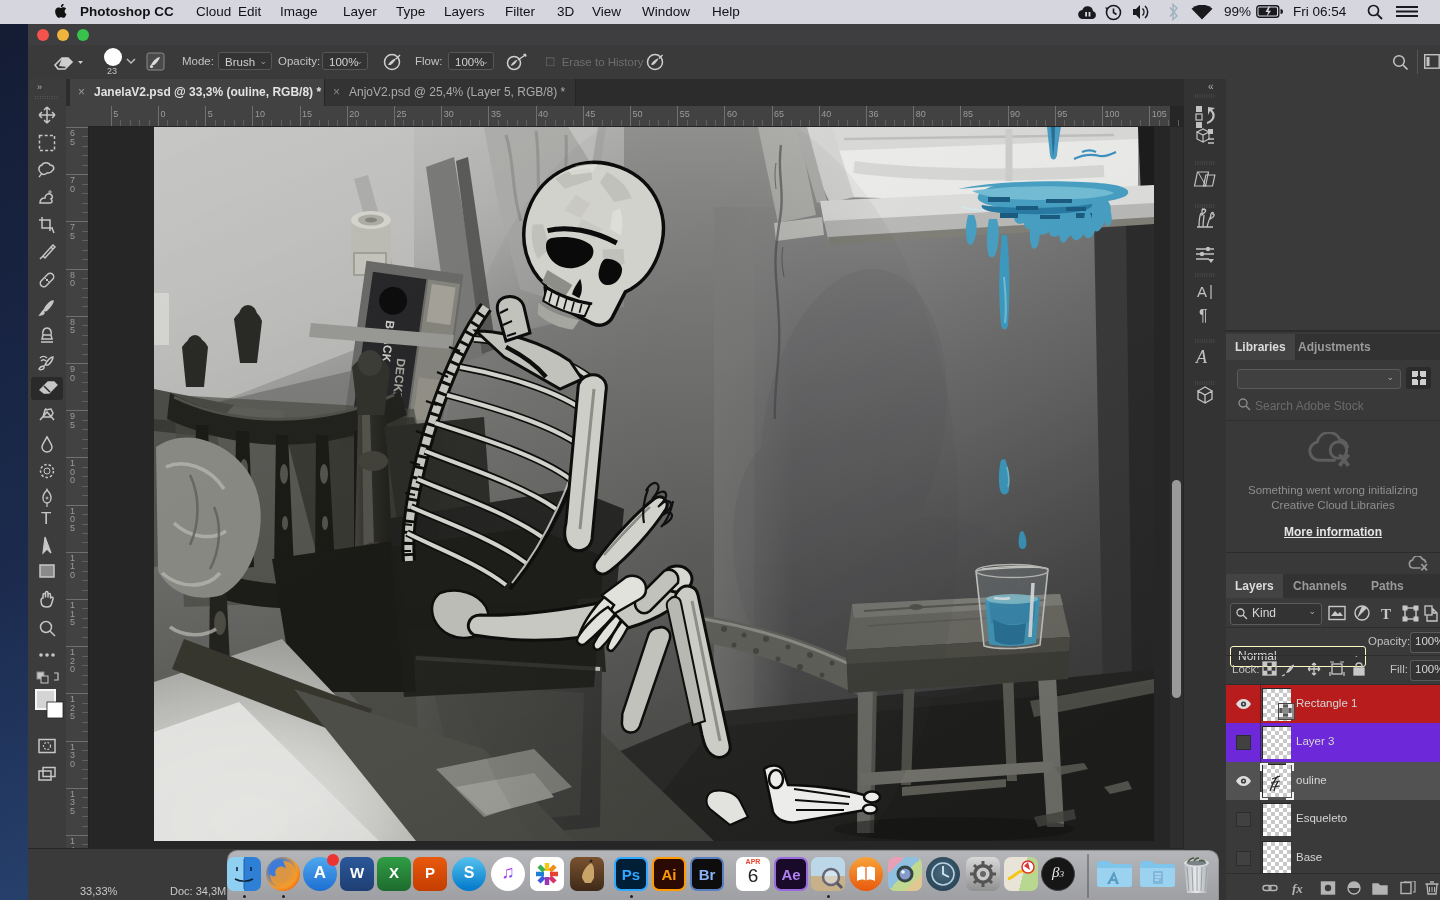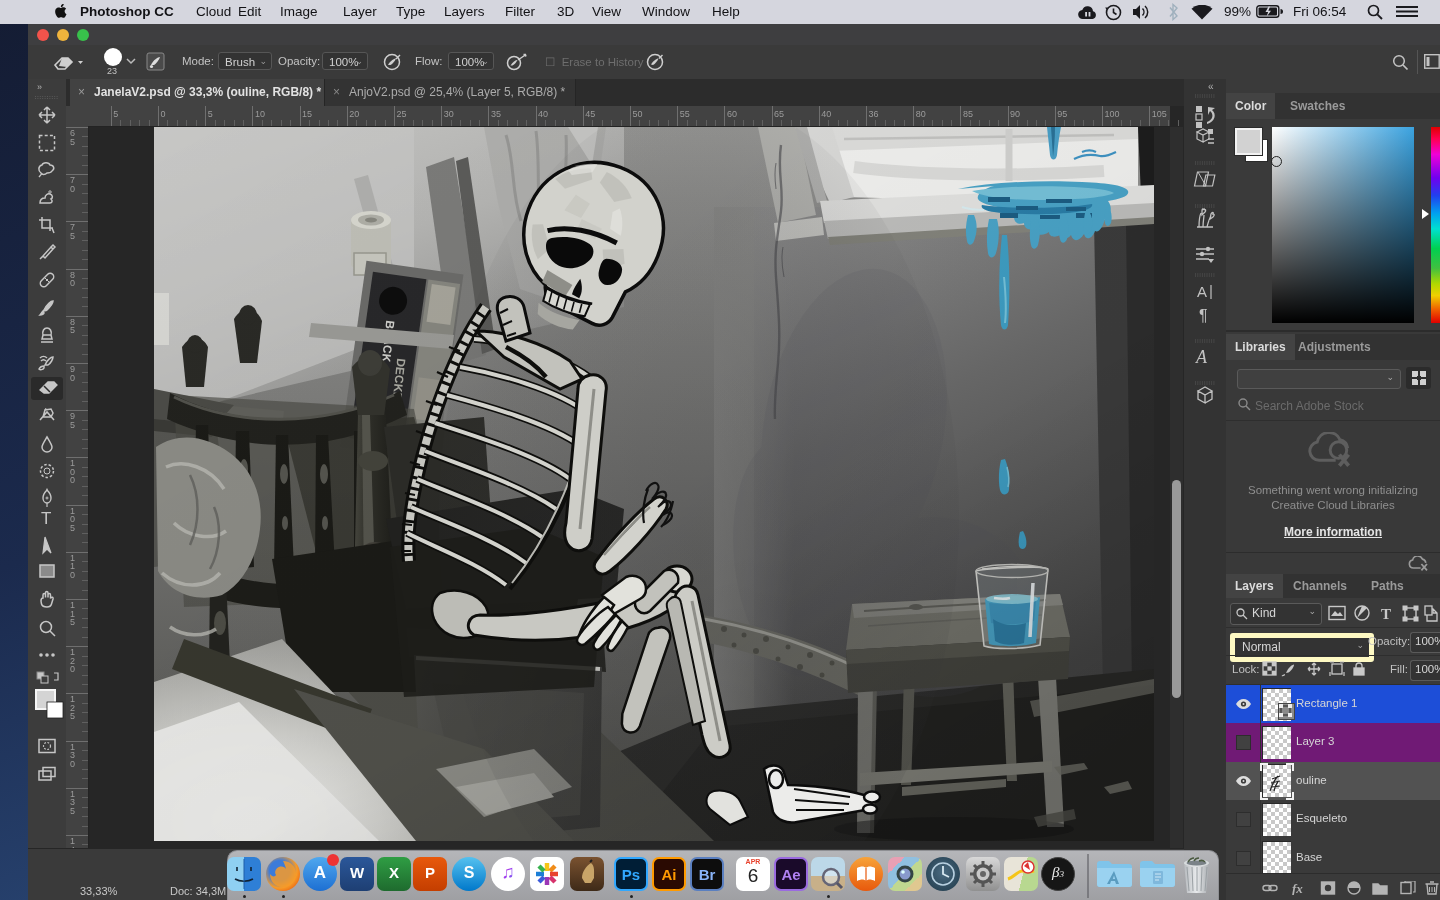--- a/index.html
+++ b/index.html
@@ -953,33 +953,20 @@
           </g>
         <path d="M11 303h20M11 305h20" stroke="#585858" stroke-width="1" stroke-dasharray="1 1.3"></path>
         <g transform="translate(21,316)">
             <path d="M-7 -4l7-4 7 4-7 4zM-7 -4v8l7 4v-8zM7 -4v8l-7 4" stroke-width="1.3"></path>
           </g>
       </g>
     </svg>
   </div>
   <div class="abs" id="panels">
 
-    <div style="position:absolute;left:0;top:0;width:214px;height:251px;background:#3a3a3a;">
-      <div style="position:absolute;left:0;top:14px;width:214px;height:26px;background:#323232;"></div>
-      <div class="ptab on" style="left:0;top:14px;">Color</div>
-      <div class="ptab" style="left:55px;top:14px;">Swatches</div>
-      <div style="position:absolute;left:19px;top:60px;width:21px;height:21px;background:#fff;border:1px solid #2a2a2a;"></div>
-      <div style="position:absolute;left:9px;top:49px;width:23px;height:23px;background:#d2d2d2;border:2px solid #f2f2f2;outline:1px solid #2a2a2a;"></div>
-      <div style="position:absolute;left:46px;top:48px;width:142px;height:196px;background:
-        linear-gradient(to bottom,rgba(0,0,0,0) 0%,#000 100%),
-        linear-gradient(to right,#ffffff 0%,#3ba3e0 100%);"></div>
-      <div style="position:absolute;left:45px;top:77px;width:9px;height:9px;border:1.5px solid #222;border-radius:50%;"></div>
-      <div style="position:absolute;left:205px;top:48px;width:9px;height:196px;background:linear-gradient(to bottom,#e00000 0%,#ff0050 6%,#f000d8 14%,#7000f0 26%,#2040f0 35%,#00a0f0 44%,#00e0d0 52%,#00d050 62%,#40c040 72%,#b0d800 80%,#f0d000 86%,#f06000 93%,#e00000 100%);"></div>
-      <div style="position:absolute;left:196px;top:130px;width:0;height:0;border-left:7px solid #fff;border-top:5px solid transparent;border-bottom:5px solid transparent;"></div>
-    </div>
 
     <div style="position:absolute;left:0;top:251px;width:214px;height:244px;background:#393939;border-top:2px solid #2c2c2c;">
       <div style="position:absolute;left:0;top:2px;width:214px;height:26px;background:#323232;"></div>
       <div class="ptab on" style="left:0;top:2px;">Libraries</div>
       <div class="ptab" style="left:63px;top:2px;">Adjustments</div>
       <div style="position:absolute;left:11px;top:37px;width:162px;height:18px;background:#404040;border:1px solid #5a5a5a;border-radius:3px;">
           <span style="position:absolute;right:6px;top:2px;color:#aaa;font-size:9px;">⌄</span>
         </div>
       <div style="position:absolute;left:180px;top:35px;width:25px;height:22px;background:#2b2b2b;border-radius:3px;">
         <svg style="position:absolute;left:6px;top:4px;" width="14" height="14">
@@ -1045,21 +1032,21 @@
               <rect x="87.5" y="0.5" width="5" height="5"></rect>
               <rect x="76.5" y="11.5" width="5" height="5"></rect>
               <rect x="87.5" y="11.5" width="5" height="5"></rect>
             </g>
           <path d="M101 4h6l4 4v8h-10zM107 4v4h4" stroke-width="1.3"></path>
             <rect x="99" y="1" width="7" height="9" fill="#3a3a3a" stroke-width="1.3"></rect>
         </g>
       </svg>
       <div style="position:absolute;left:0;top:53px;width:214px;height:1px;background:#2e2e2e;"></div>
 
-      <div style="position:absolute;left:4px;top:59px;width:134px;height:19px;background:#333;border:5px solid #fef9c3;border-radius:3px;">
+      <div style="position:absolute;left:4px;top:72px;width:134px;height:19px;background:#333;border:1px solid #fef9c3;border-radius:3px;">
         <span style="position:absolute;left:7px;top:2px;color:#d6d6d6;font-size:12px;">Normal</span>
         <span style="position:absolute;right:5px;top:2px;color:#aaa;font-size:9px;">⌄</span>
       </div>
       <span style="position:absolute;left:142px;top:61px;color:#c0c0c0;font-size:11.5px;">Opacity:</span>
       <div style="position:absolute;left:184px;top:58px;width:30px;height:19px;background:#333;border:1px solid #5a5a5a;border-radius:3px 0 0 3px;border-right:none;">
           <span style="position:absolute;left:4px;top:2px;color:#d6d6d6;font-size:11.5px;">100%</span>
         </div>
       <div style="position:absolute;left:0;top:81px;width:214px;height:1px;background:#2e2e2e;"></div>
 
       <span style="position:absolute;left:6px;top:89px;color:#c0c0c0;font-size:11.5px;">Lock:</span>
@@ -1087,21 +1074,21 @@
               <path d="M-3 -2v-2a3 3 0 0 1 6 0v2"></path>
             </g>
         </g>
       </svg>
       <span style="position:absolute;left:164px;top:89px;color:#c0c0c0;font-size:11.5px;">Fill:</span>
       <div style="position:absolute;left:184px;top:86px;width:30px;height:19px;background:#333;border:1px solid #5a5a5a;border-radius:3px 0 0 3px;border-right:none;">
           <span style="position:absolute;left:4px;top:2px;color:#d6d6d6;font-size:11.5px;">100%</span>
         </div>
       <div style="position:absolute;left:0;top:110px;width:214px;height:1px;background:#2e2e2e;"></div>
       <div id="layerrows" style="position:absolute;left:0;top:111px;width:214px;height:192px;">
-          <div style="position:absolute;left:0;top:0px;width:214px;height:38.4px;background:#1d4ed8;border-bottom:1px solid #313131;">
+          <div style="position:absolute;left:0;top:0px;width:214px;height:38.4px;background:#b91c1c;border-bottom:1px solid #313131;">
             <div style="position:absolute;left:34px;top:0;width:1px;height:38.4px;background:#313131;"></div>
             <svg style="position:absolute;left:9px;top:13px;" width="17" height="12" viewBox="0 0 17 12">
               <path d="M1 6C3 2.5 5.5 1 8.5 1S14 2.5 16 6c-2 3.5-4.5 5-7.5 5S3 9.5 1 6z" fill="#ddd"></path>
               <circle cx="8.5" cy="6" r="2.6" fill="#3a3a3a"></circle>
               <circle cx="8.5" cy="6" r="1" fill="#ddd"></circle>
             </svg>
             <div style="position:absolute;left:37px;top:3.5px;width:27px;height:31px;outline:1px solid #282828;">
               <svg style="position:absolute;left:0;top:0;" width="28" height="32">
                 <rect width="28" height="32" fill="#fff"></rect>
                 <rect x="0" y="0" width="4" height="4" fill="#c8c8c8"></rect>
@@ -1140,21 +1127,21 @@
                 <g fill="#eee">
                   <rect x="2" y="2" width="4" height="4"></rect>
                   <rect x="11" y="2" width="4" height="4"></rect>
                   <rect x="2" y="11" width="4" height="4"></rect>
                   <rect x="11" y="11" width="4" height="4"></rect>
                 </g>
               </svg>
             </div>
             <span style="position:absolute;left:70px;top:12px;color:#d6d6d6;font-size:11.5px;">Rectangle 1</span>
           </div>
-          <div style="position:absolute;left:0;top:38.4px;width:214px;height:38.4px;background:#701a75;border-bottom:1px solid #313131;">
+          <div style="position:absolute;left:0;top:38.4px;width:214px;height:38.4px;background:#6d28d9;border-bottom:1px solid #313131;">
             <div style="position:absolute;left:34px;top:0;width:1px;height:38.4px;background:#313131;"></div>
             <div style="position:absolute;left:10px;top:12px;width:13px;height:13px;border:1px solid #2d2d2d;background:#414141;"></div>
             <div style="position:absolute;left:37px;top:3.5px;width:27px;height:31px;outline:1px solid #282828;">
               <svg style="position:absolute;left:0;top:0;" width="28" height="32">
                 <rect width="28" height="32" fill="#fff"></rect>
                 <rect x="0" y="0" width="4" height="4" fill="#c8c8c8"></rect>
                 <rect x="8" y="0" width="4" height="4" fill="#c8c8c8"></rect>
                 <rect x="16" y="0" width="4" height="4" fill="#c8c8c8"></rect>
                 <rect x="24" y="0" width="4" height="4" fill="#c8c8c8"></rect>
                 <rect x="4" y="4" width="4" height="4" fill="#c8c8c8"></rect>

